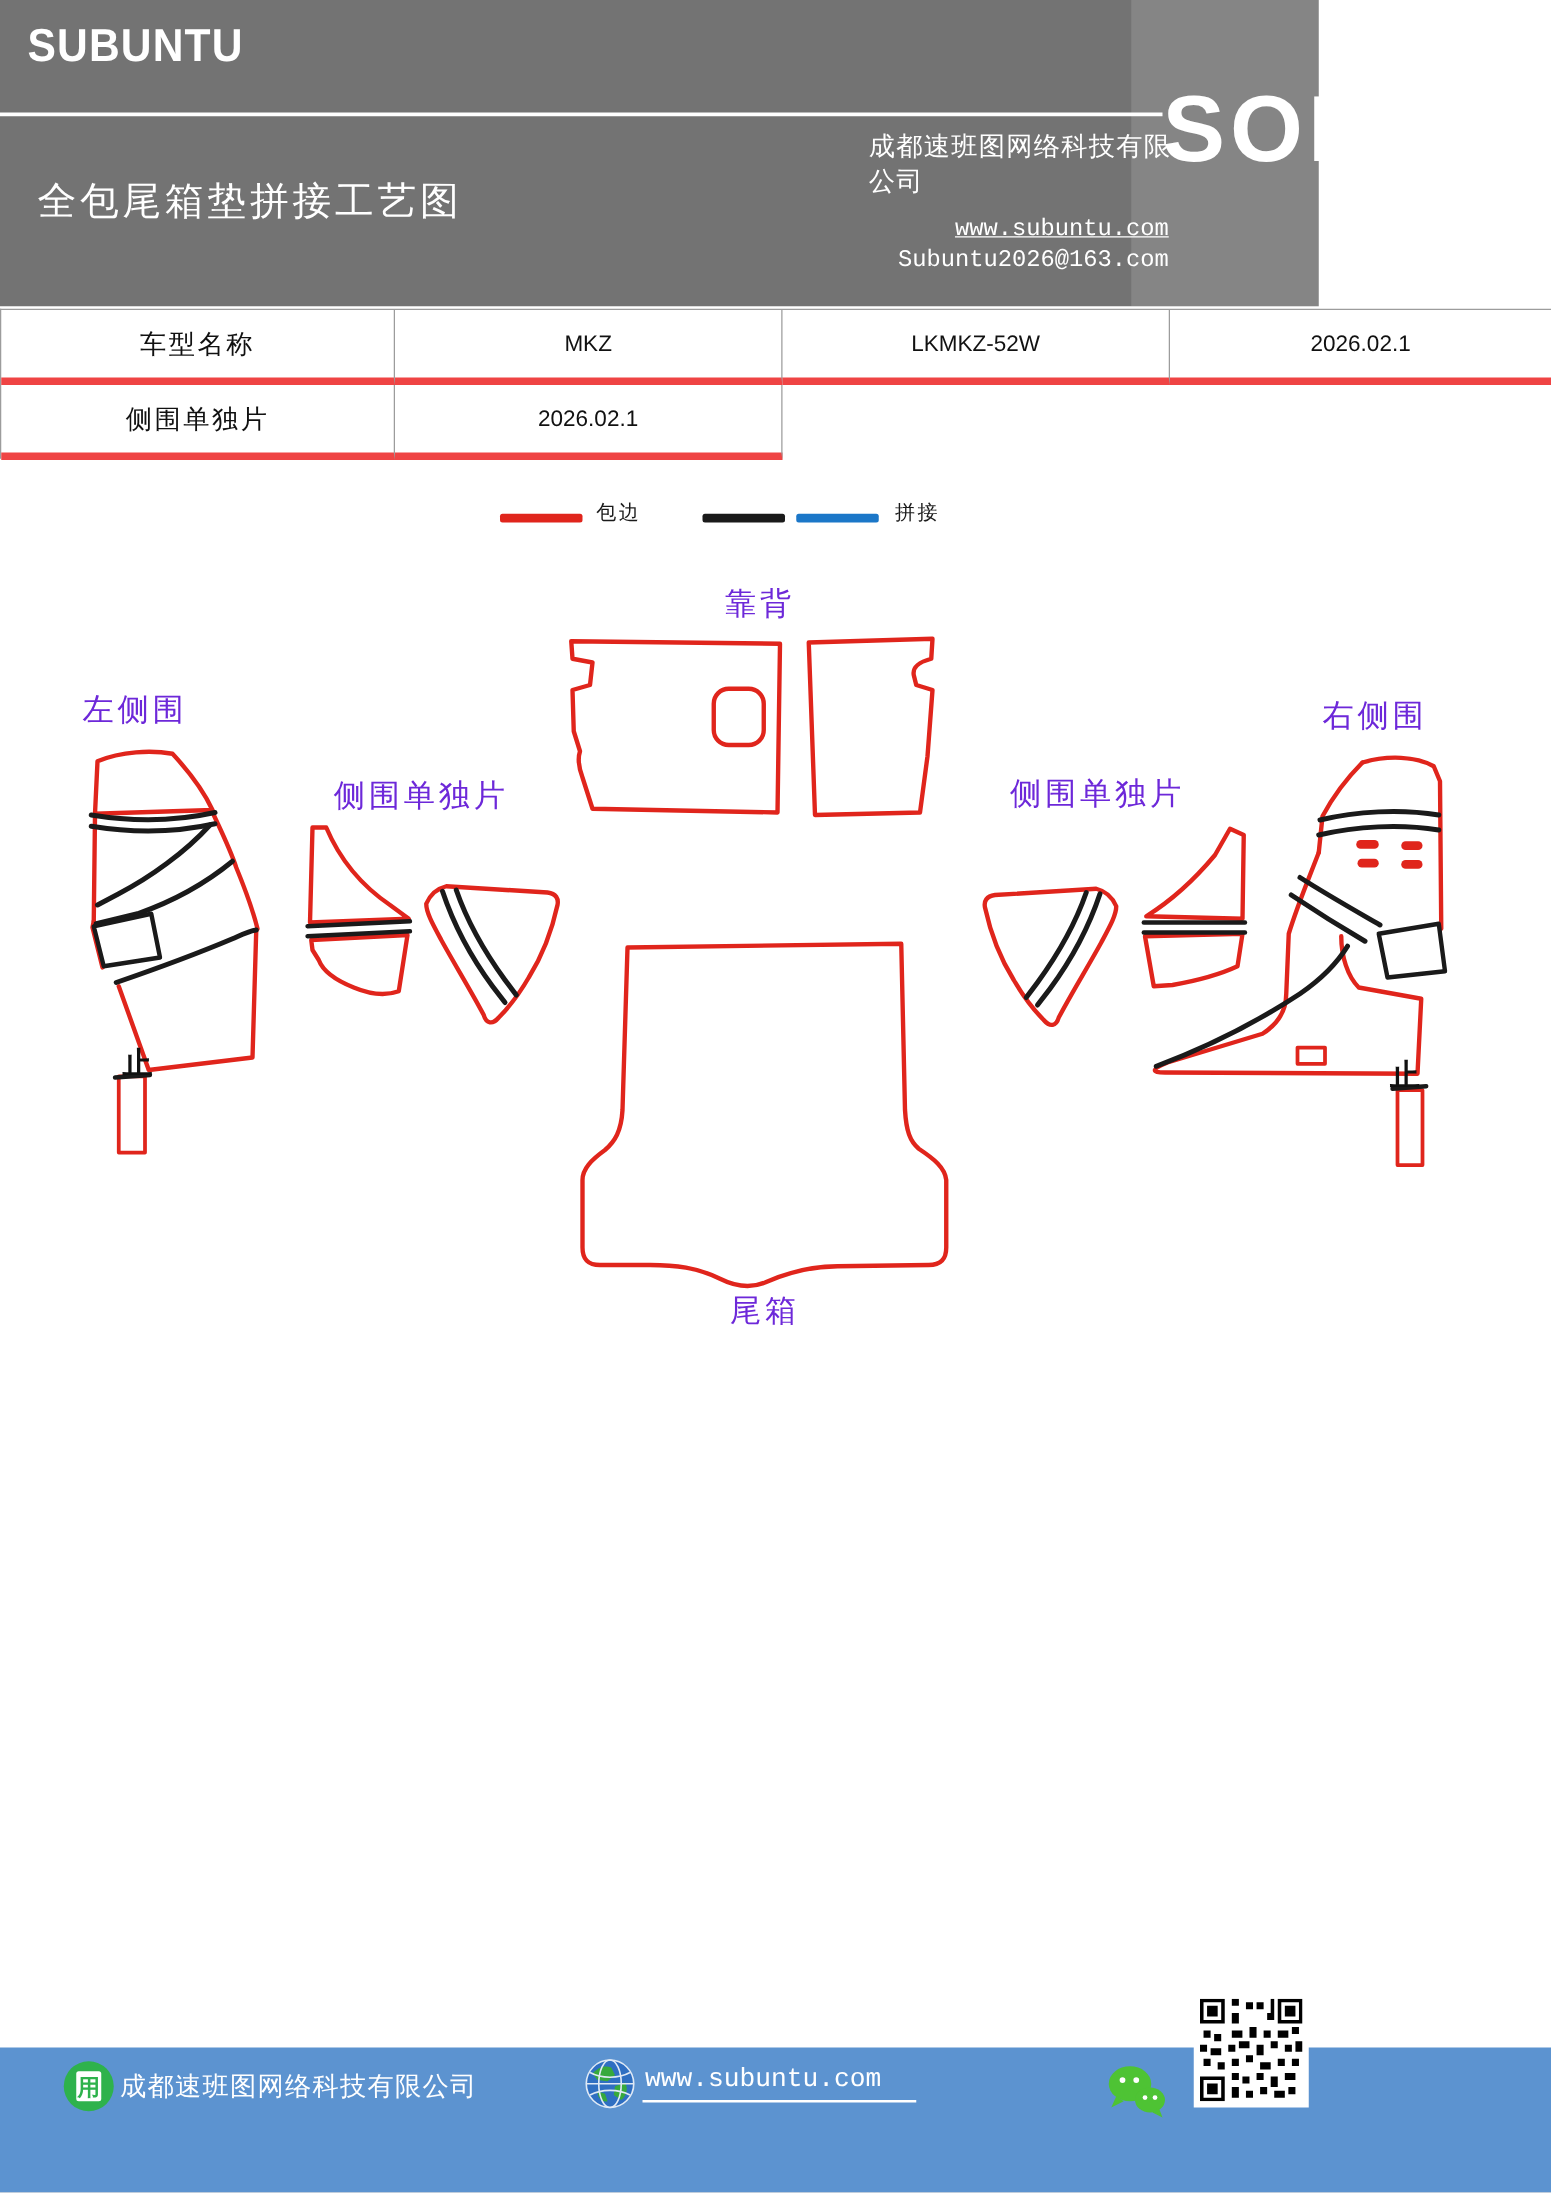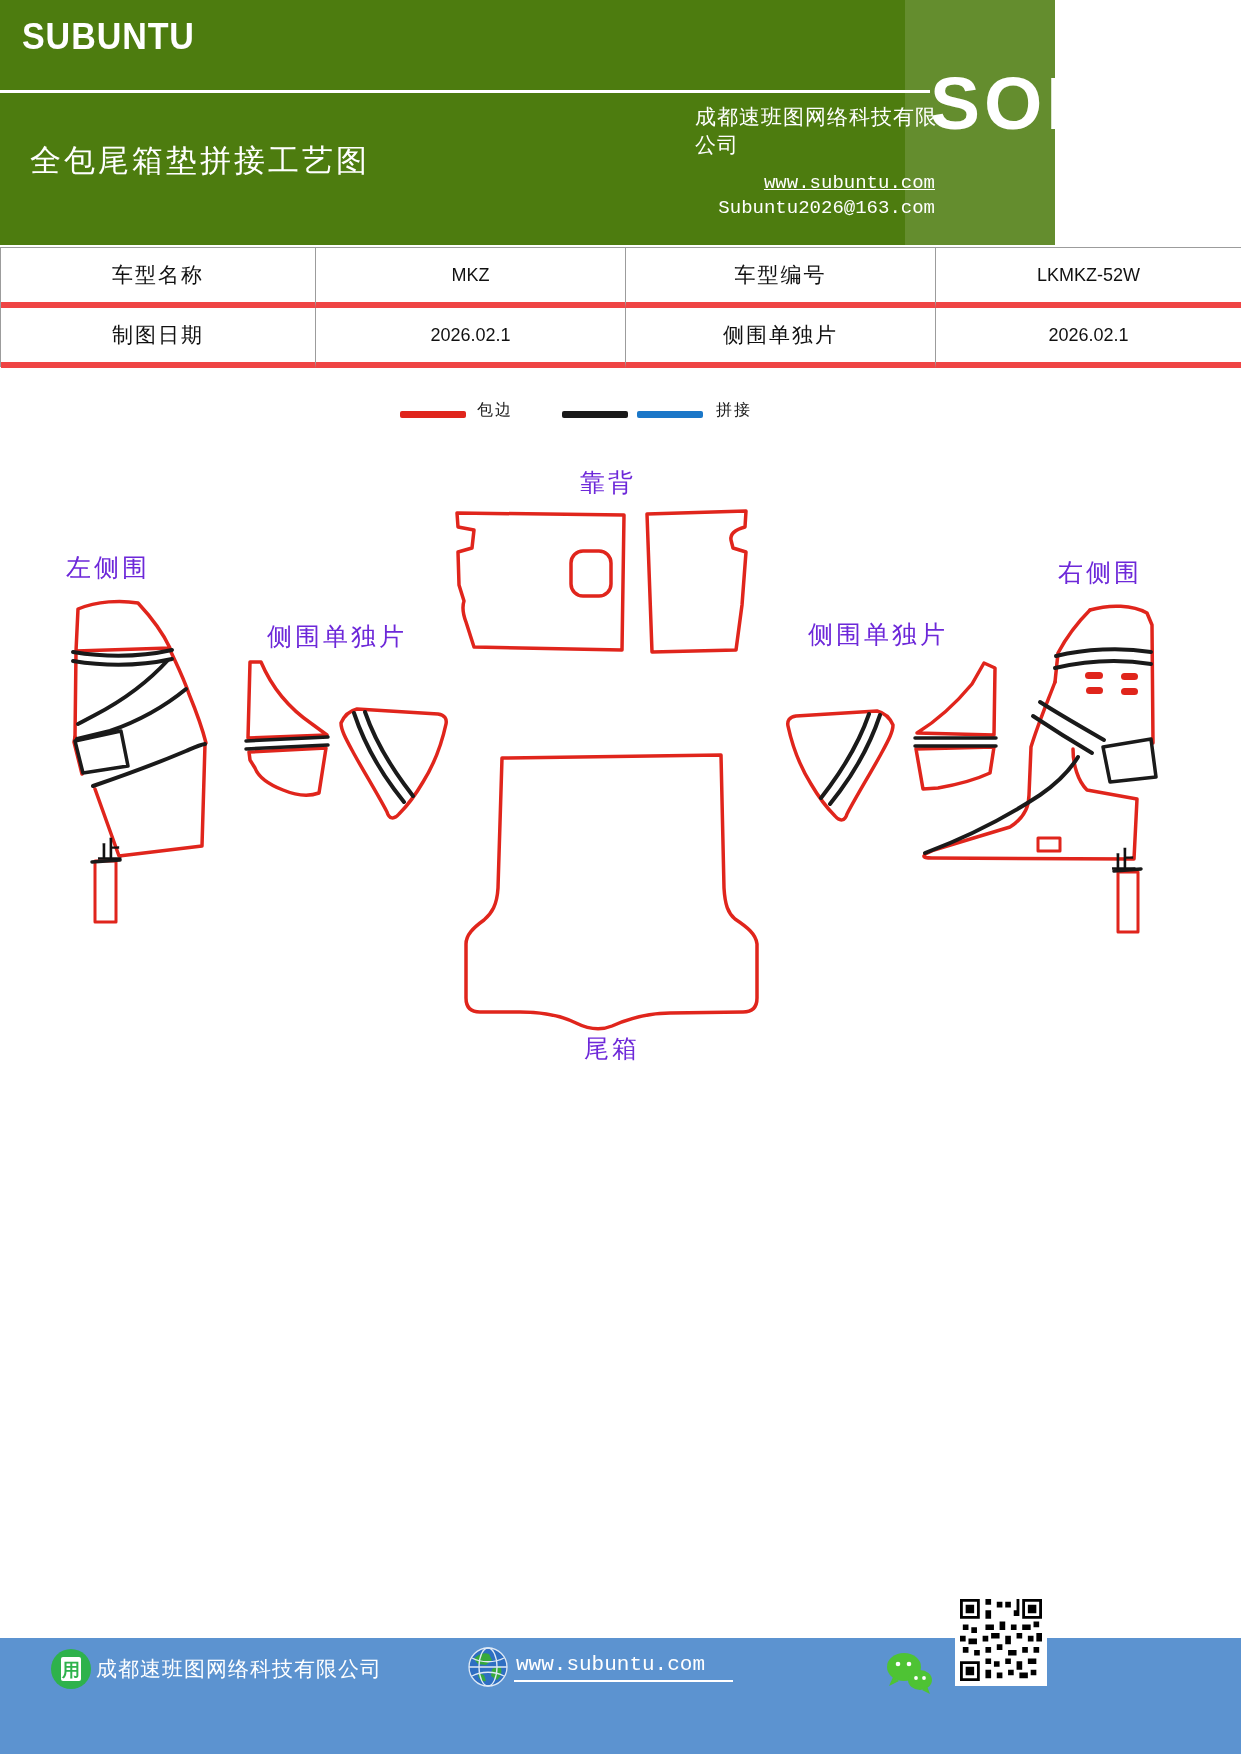--- a/index.html
+++ b/index.html
@@ -1,20 +1,20 @@
 <!DOCTYPE html>
 <html><head>
 <meta charset="utf-8">
 <style>
   * { margin:0; padding:0; box-sizing:border-box; }
   body { background:#888; font-family:"Liberation Sans", sans-serif; }
   .page { position:relative; width:1241px; height:1754px; background:#ffffff; margin:0 auto; overflow:hidden; }
 
   
-  .header { position:absolute; left:0; top:0; width:1055px; height:245px; background:#4d7c0f; }
+  .header { position:absolute; left:0; top:0; width:1055px; height:245px; background:#737373; }
   .header-light-band { position:absolute; left:905px; top:0; width:336px; height:245px; background:rgba(255,255,255,0.13); }
   .brand { position:absolute; left:22px; top:16px; color:#fff; font-size:37px; font-weight:800; letter-spacing:1px; transform:scaleX(0.92); transform-origin:left; }
   .header-rule { position:absolute; left:0; top:90px; width:930px; height:3px; background:#fff; }
   .header-company { position:absolute; left:695px; top:103px; width:245px; color:#fff; font-size:21px; font-family:"Liberation Serif", serif; letter-spacing:1px; }
   .doc-title { position:absolute; left:30px; top:140px; color:#fff; font-size:31px; font-family:"Liberation Serif", serif; letter-spacing:3px; }
   .header-site { position:absolute; left:740px; top:172px; width:195px; text-align:right; color:#fff; font-size:19px; font-family:"Liberation Mono", monospace; text-decoration:underline; cursor:pointer; }
   .header-mail { position:absolute; left:700px; top:197px; width:235px; text-align:right; color:#fff; font-size:19px; font-family:"Liberation Mono", monospace; }
   .sop { position:absolute; left:930px; top:60px; width:240px; color:#fff; font-size:75px; font-weight:700; letter-spacing:4px; }
 
   
@@ -54,23 +54,21 @@
     <div class="header-company">成都速班图网络科技有限公司</div>
     <div class="doc-title">全包尾箱垫拼接工艺图</div>
     <div class="header-site">www.subuntu.com</div>
     <div class="header-mail">Subuntu2026@163.com</div>
     <div class="sop">SOP</div>
   </div>
 
   <div class="info-table">
     <div class="info-cell zh">车型名称</div>
     <div class="info-cell val">MKZ</div>
-    <div class="info-cell zh">车型编号</div>
     <div class="info-cell val">LKMKZ-52W</div>
-    <div class="info-cell zh">制图日期</div>
     <div class="info-cell val">2026.02.1</div>
     <div class="info-cell zh">侧围单独片</div>
     <div class="info-cell val">2026.02.1</div>
   </div>
 
   <div class="legend-swatch" style="left:400px; top:411px; width:66px; background:#e0251c;"></div>
   <div class="legend-label" style="left:477px; top:400px;">包边</div>
   <div class="legend-swatch" style="left:562px; top:411px; width:66px; background:#1a1a1a;"></div>
   <div class="legend-swatch" style="left:637px; top:411px; width:66px; background:#1b77c8;"></div>
   <div class="legend-label" style="left:716px; top:400px;">拼接</div>

